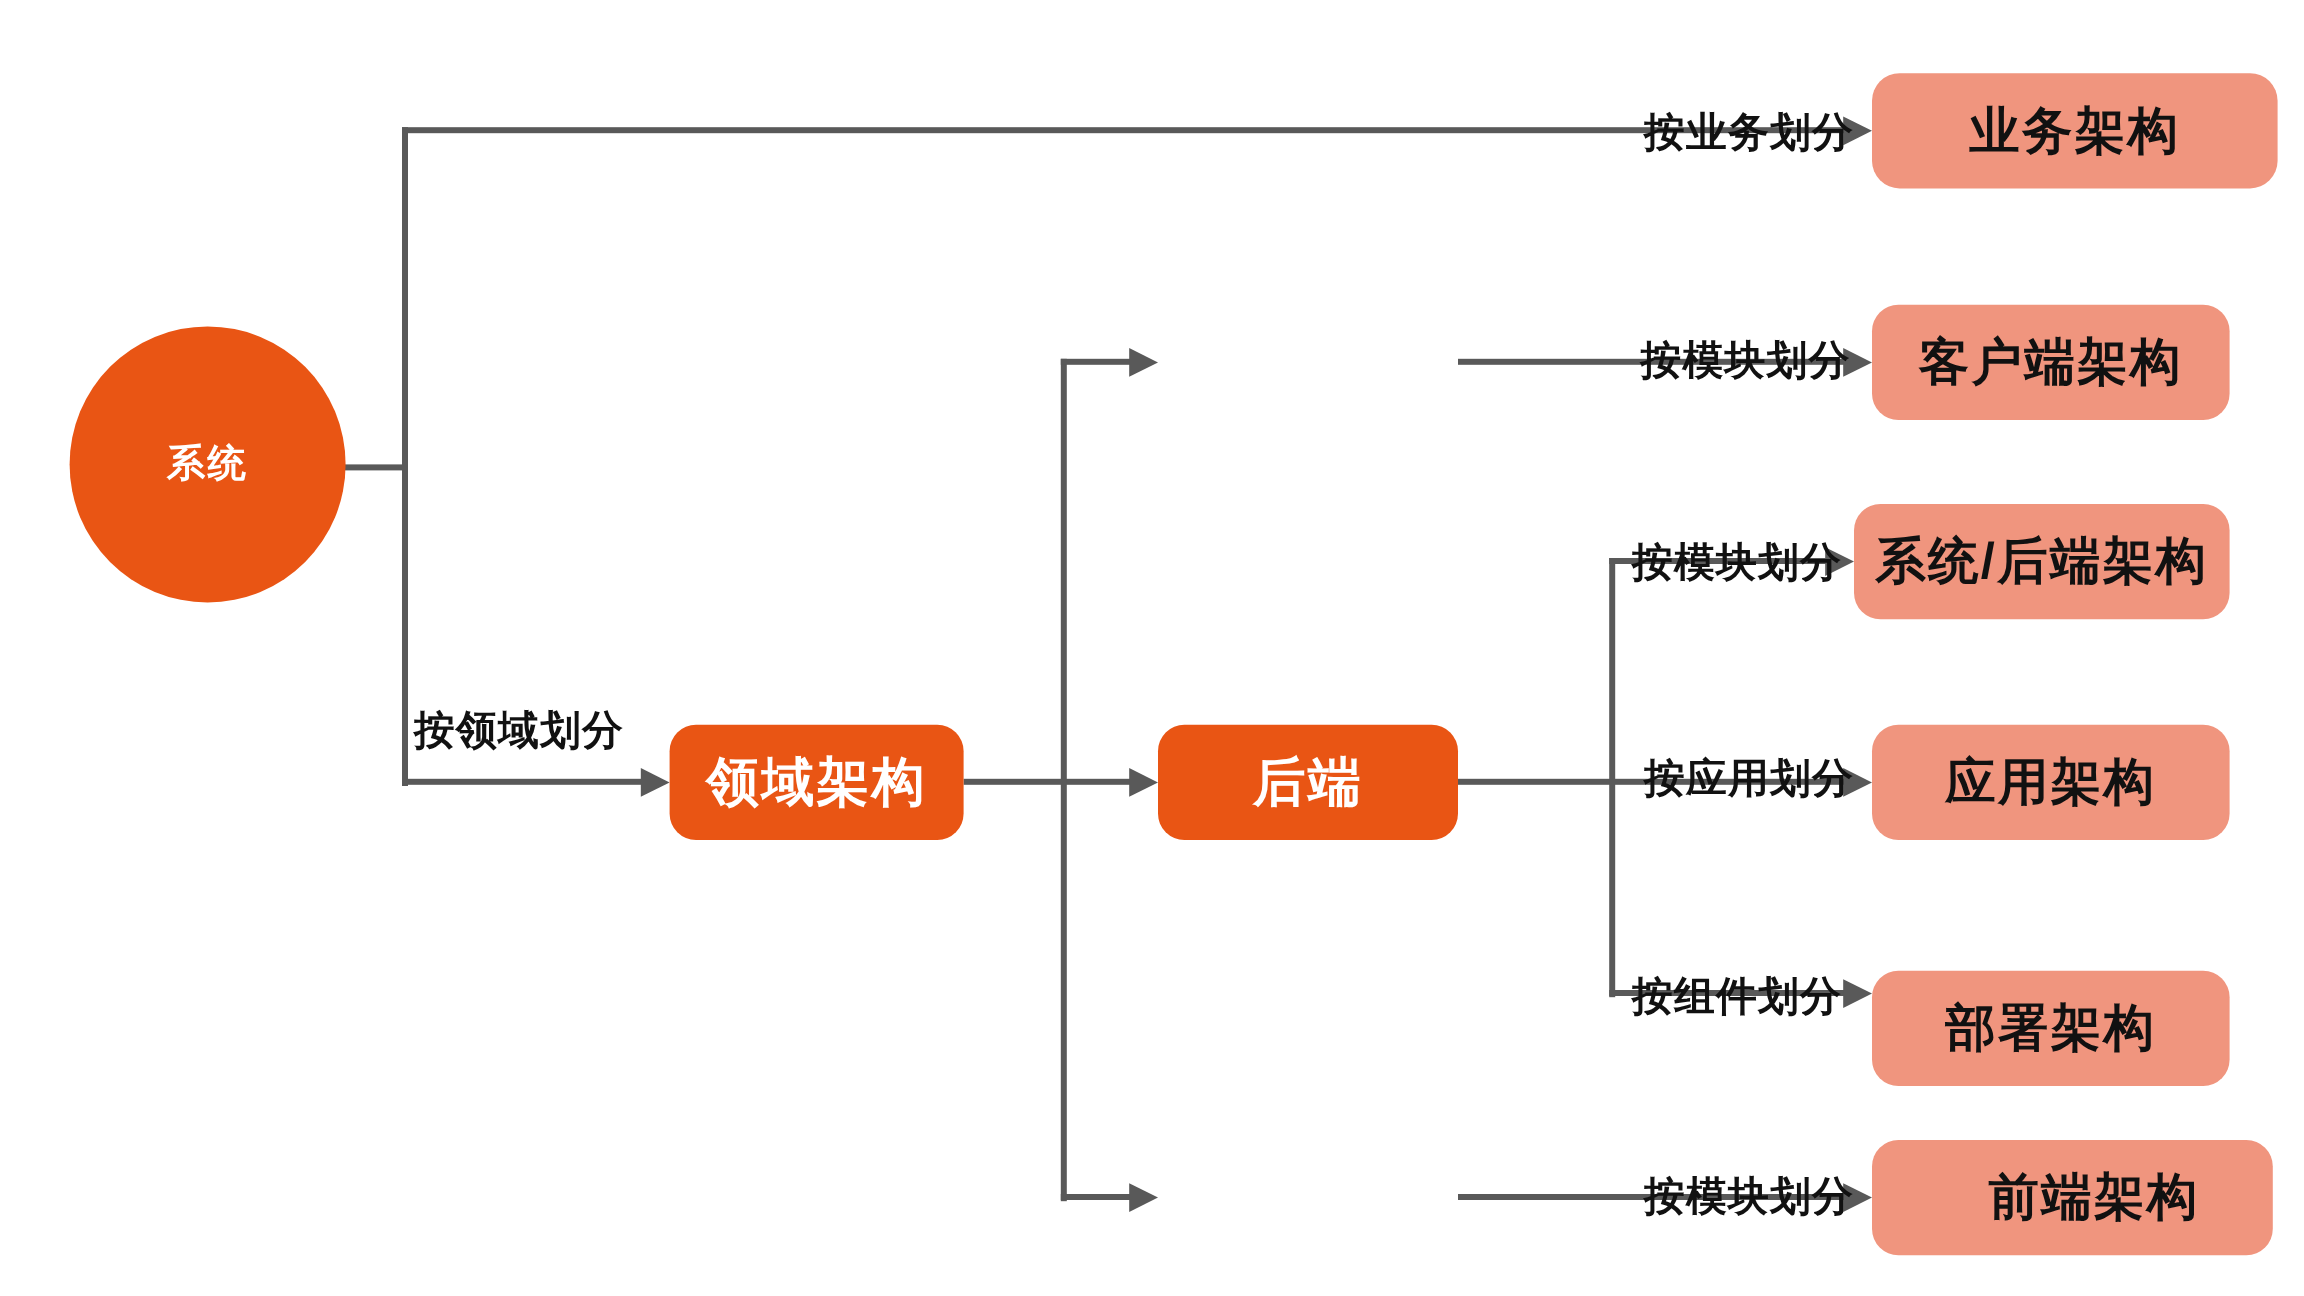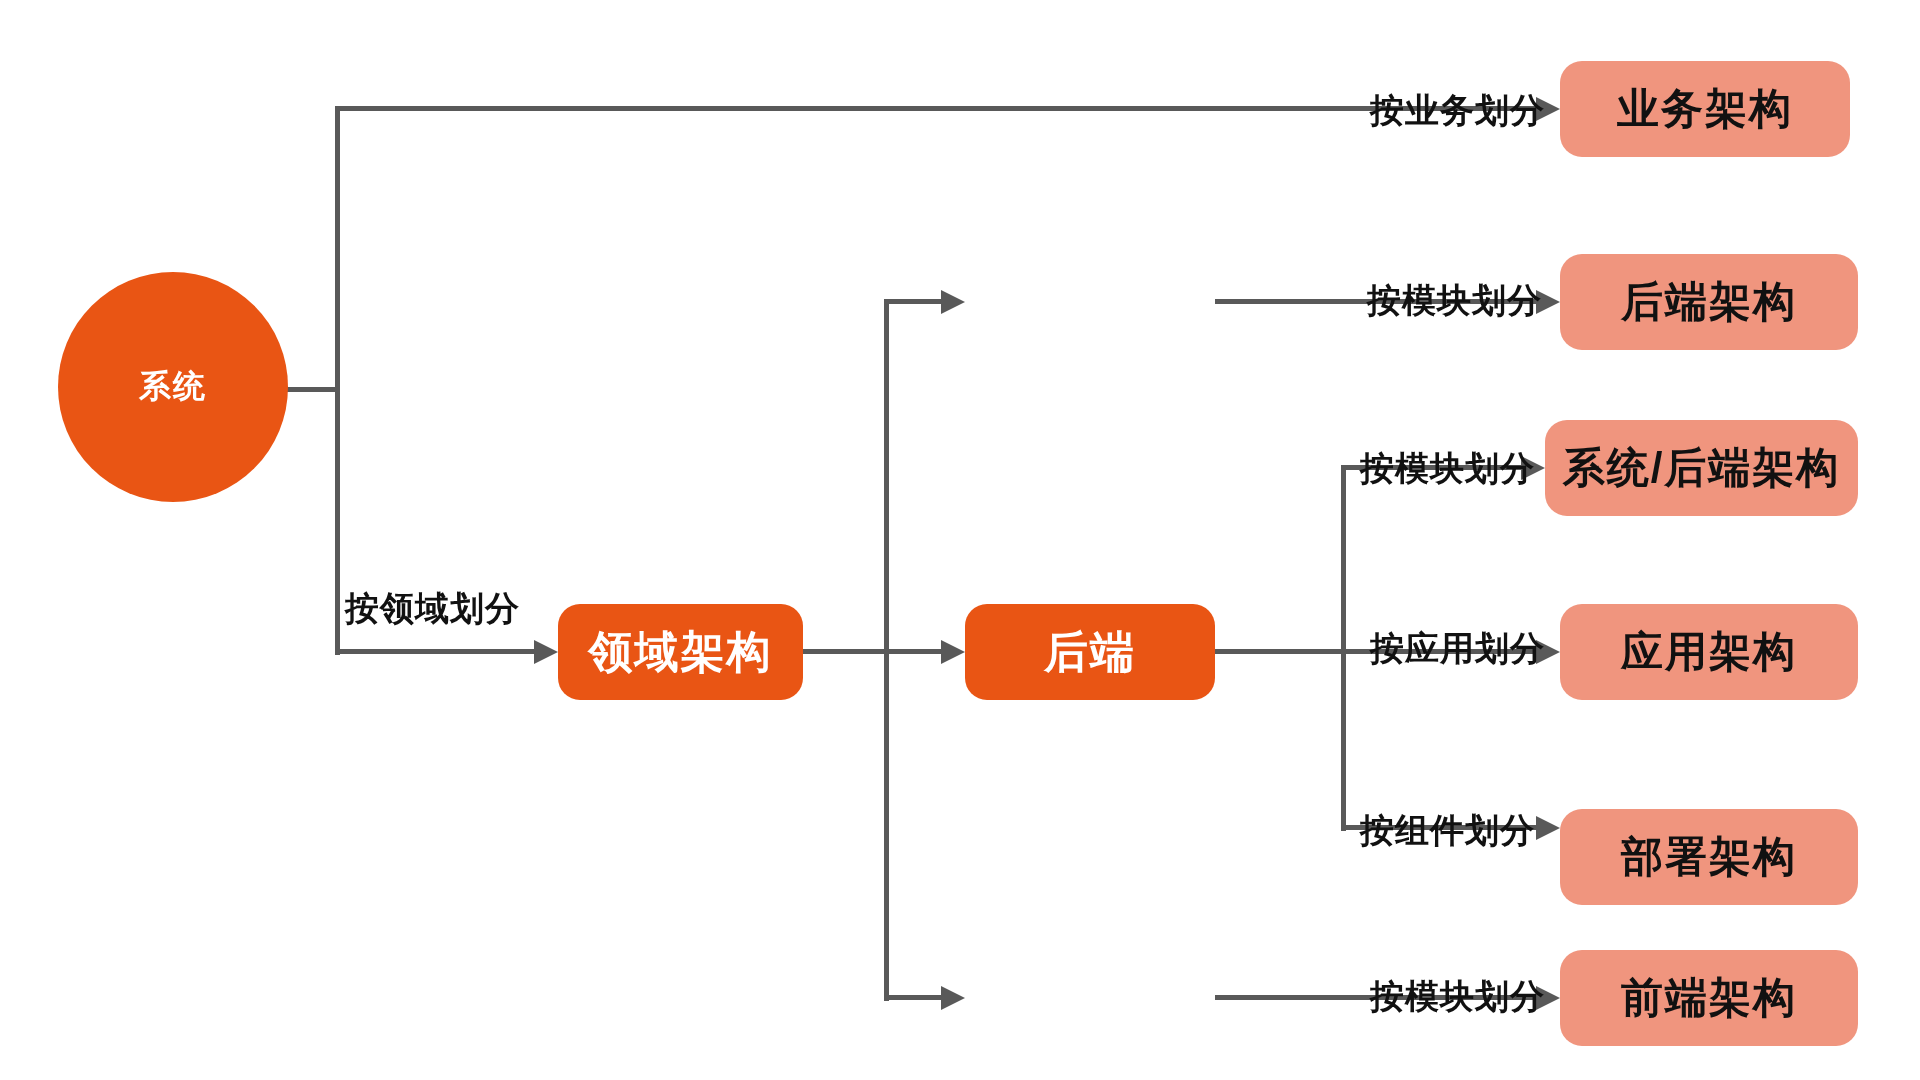--- a/index.html
+++ b/index.html
@@ -121,25 +121,25 @@
   <div class="edge-label right-anchored" style="left:1125px; top:934px;">按模块划分</div>
 
   <div class="node circle" style="left:58px; top:272px; width:230px; height:230px;">系统</div>
 
   <div class="node orange" style="left:558px; top:604px; width:245px; height:96px;text-align:right;">领域架构</div>
 
 
   <div class="node orange" style="left:965px; top:604px; width:250px; height:96px;">后端</div>
 
 
-  <div class="node salmon" style="left:1560px; top:61px; width:290px; height:96px;">业务架构</div>
+  <div class="node salmon" style="left:1560px; top:61px; width:338px; height:96px;border-radius:23px;">业务架构</div>
 
-  <div class="node salmon" style="left:1560px; top:254px; width:298px; height:96px;">后端架构</div>
+  <div class="node salmon" style="left:1560px; top:254px; width:298px; height:96px;">客户端架构</div>
 
   <div class="node salmon" style="left:1545px; top:420px; width:313px; height:96px;">系统/后端架构</div>
 
   <div class="node salmon" style="left:1560px; top:604px; width:298px; height:96px;">应用架构</div>
 
   <div class="node salmon" style="left:1560px; top:780px; width:298px; height:96px;margin-top:29px;">部署架构</div>
 
-  <div class="node salmon" style="left:1560px; top:950px; width:298px; height:96px;">前端架构</div>
+  <div class="node salmon" style="left:1560px; top:950px; width:298px; height:96px;padding-left:36px;">前端架构</div>
 
 </div>
 
 </body></html>

